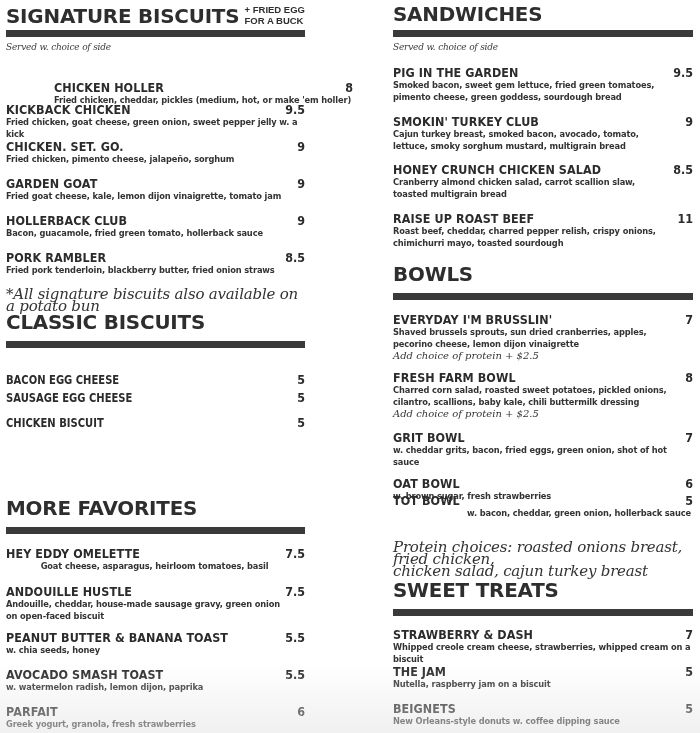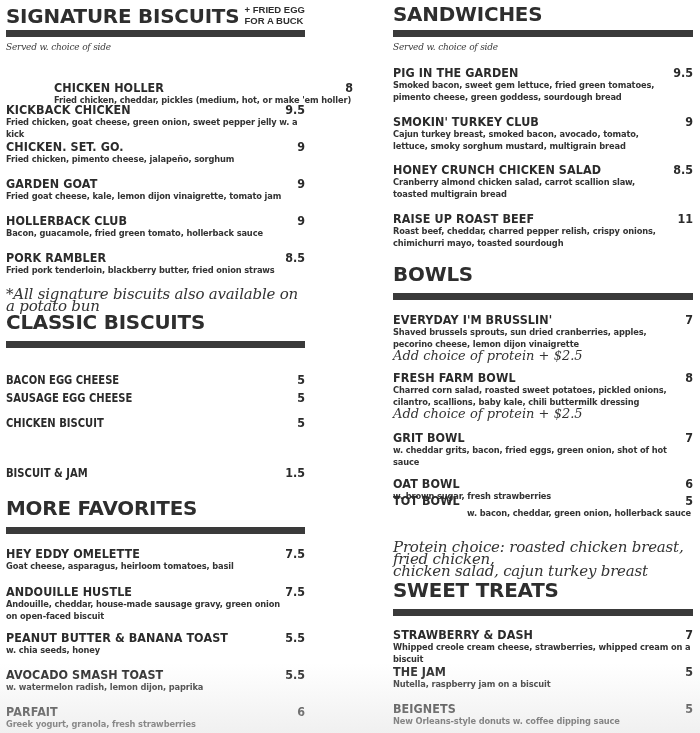--- a/index.html
+++ b/index.html
@@ -40,21 +40,21 @@
   .item-price {
     font-family: "DejaVu Sans", sans-serif; font-weight: bold; font-size: 13px;
     color: #2b2b2b; transform: scaleX(0.86); transform-origin: right; line-height: 15px;
   }
   .item-desc {
     font-family: "DejaVu Sans", sans-serif; font-weight: bold; font-size: 9px;
     color: #333; line-height: 11.5px; letter-spacing: -0.15px;
     transform: scaleX(0.92); transform-origin: left; width: 108%;
   }
   .item-addon {
-    font-family: "DejaVu Serif", serif; font-style: italic; font-size: 13px; color: #333; line-height: 11.5px;
+    font-family: "DejaVu Serif", serif; font-style: italic; font-size: 10px; color: #333; line-height: 11.5px;
   }
   .footnote {
     font-family: "DejaVu Serif", serif; font-style: italic; font-size: 15px; color: #333;
     line-height: 12px; letter-spacing: -0.2px;
   }
   .classic-name {
     font-family: "DejaVu Sans", sans-serif; font-weight: bold; font-size: 12.5px;
     transform: scaleX(0.8); transform-origin: left; white-space: nowrap; color: #2b2b2b;
   }
 </style>
@@ -128,30 +128,26 @@
       <span class="item-price">5</span>
     </div>
   <div class="item-row" style="position:absolute; top:390px; width:299px;">
       <span class="classic-name">SAUSAGE EGG CHEESE</span>
       <span class="item-price">5</span>
     </div>
   <div class="item-row" style="position:absolute; top:415px; width:299px;">
       <span class="classic-name">CHICKEN BISCUIT</span>
       <span class="item-price">5</span>
     </div>
-  <div class="item-row" style="position:absolute; top:465px; width:299px;">
-      <span class="classic-name">BISCUIT &amp; JAM</span>
-      <span class="item-price">1.5</span>
-    </div>
 
   <div class="section" style="position:absolute; top:498px; width:299px;">
     <div class="sec-title">MORE FAVORITES</div>
     <div class="bar" style="margin-top:7px;"></div>
   </div>
-  <div class="item" style="position:absolute; top:546px; width:299px;">
+  <div class="item" style="position:absolute; top:546px; width:299px;text-align:center;">
     <div class="item-row">
         <span class="item-name">HEY EDDY OMELETTE</span>
         <span class="item-price">7.5</span>
       </div>
     <div class="item-desc">Goat cheese, asparagus, heirloom tomatoes, basil</div>
   </div>
   <div class="item" style="position:absolute; top:584px; width:299px;">
     <div class="item-row">
         <span class="item-name">ANDOUILLE HUSTLE</span>
         <span class="item-price">7.5</span>
@@ -259,21 +255,21 @@
     <div class="item-desc">w. brown sugar, fresh strawberries</div>
   </div>
   <div class="item" style="position:absolute; top:493px; width:300px;text-align:right;">
     <div class="item-row">
         <span class="item-name">TOT BOWL</span>
         <span class="item-price">5</span>
       </div>
     <div class="item-desc">w. bacon, cheddar, green onion, hollerback sauce</div>
   </div>
   <div class="footnote" style="position:absolute; top:541px;">
-    <div>Protein choice: roasted chicken breast, fried chicken,</div>
+    <div>Protein choices: roasted onions breast, fried chicken,</div>
     <div>chicken salad, cajun turkey breast</div>
   </div>
 
   <div class="section" style="position:absolute; top:580px; width:300px;">
     <div class="sec-title">SWEET TREATS</div>
     <div class="bar" style="margin-top:7px;"></div>
   </div>
   <div class="item" style="position:absolute; top:627px; width:300px;">
     <div class="item-row">
         <span class="item-name">STRAWBERRY &amp; DASH</span>

